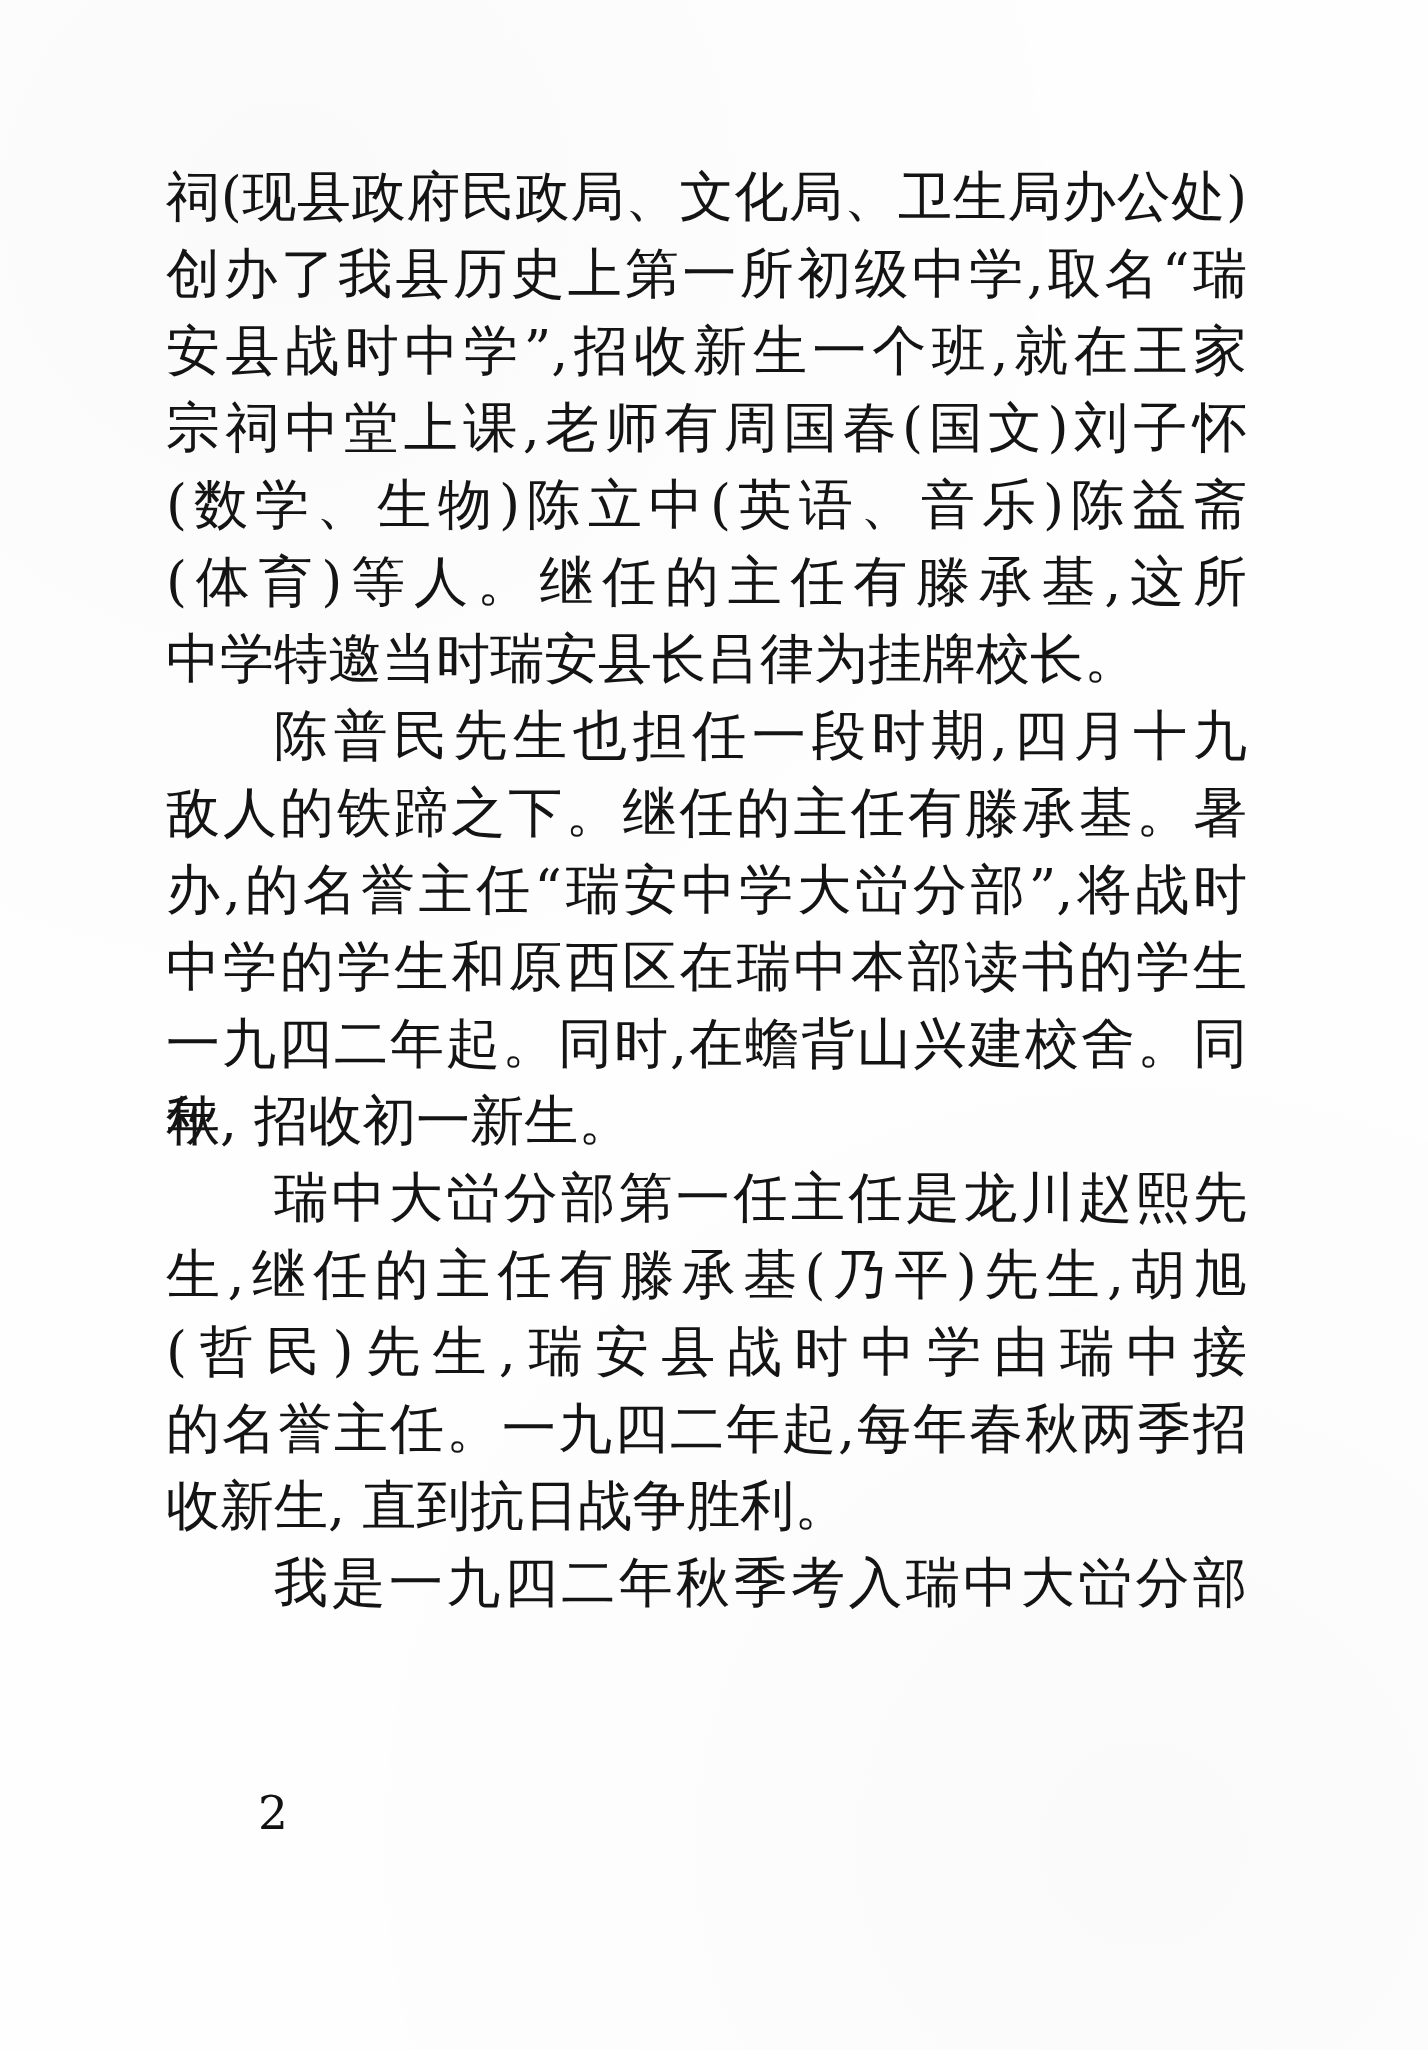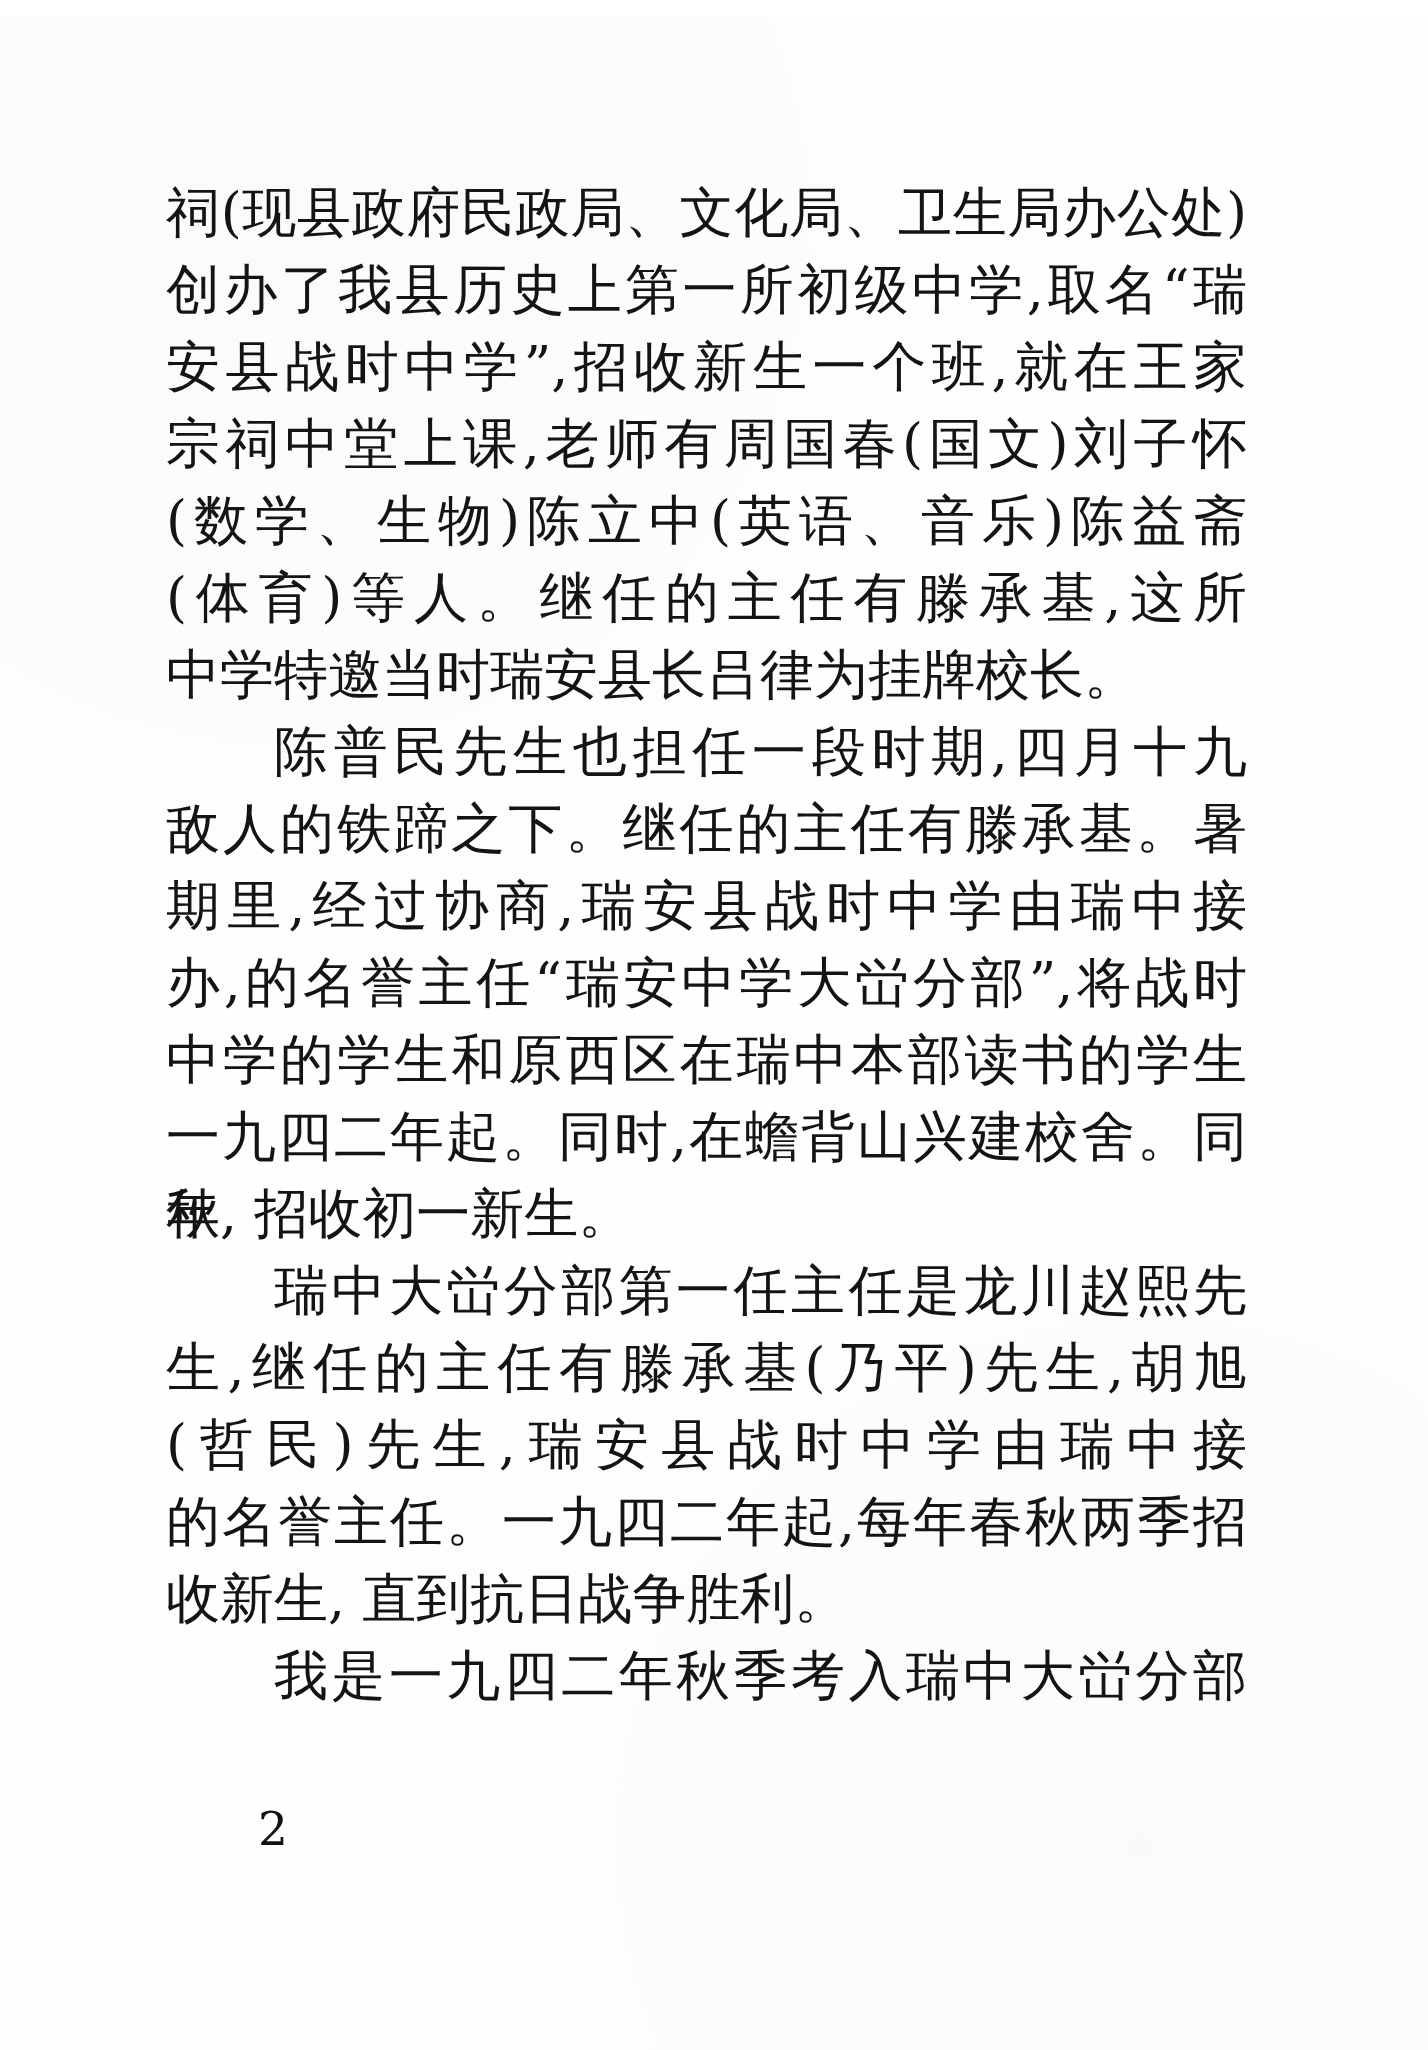--- a/index.html
+++ b/index.html
@@ -15,21 +15,20 @@
     font-family: "DejaVu Serif", "Liberation Serif", serif;
     color: #141414;
   }
   .scan-page {
     position: absolute;
     inset: 0;
     background:
       radial-gradient(circle at 20% 10%, rgba(0,0,0,0.015), transparent 40%),
       radial-gradient(circle at 80% 90%, rgba(0,0,0,0.015), transparent 40%),
       #fefefe;
-    margin-top: 16px;
   }
   .text-block {
     position: absolute;
     left: 166px;
     top: 158px;
     width: 1081px;
   }
   .cjk-line {
     display: block;
     height: 77px;
@@ -74,21 +73,20 @@
   <div class="text-block">
     <div class="cjk-line fill">祠(现县政府民政局、文化局、卫生局办公处)</div>
     <div class="cjk-line fill">创办了我县历史上第一所初级中学,取名“瑞</div>
     <div class="cjk-line fill">安县战时中学”,招收新生一个班,就在王家</div>
     <div class="cjk-line fill">宗祠中堂上课,老师有周国春(国文)刘子怀</div>
     <div class="cjk-line fill">(数学、生物)陈立中(英语、音乐)陈益斋</div>
     <div class="cjk-line fill">(体育)等人。继任的主任有滕承基,这所</div>
     <div class="cjk-line natural">中学特邀当时瑞安县长吕律为挂牌校长。</div>
     <div class="cjk-line fill indent">陈普民先生也担任一段时期,四月十九</div>
     <div class="cjk-line fill">敌人的铁蹄之下。继任的主任有滕承基。暑</div>
-    <div class="cjk-line fill">期里,经过协商,瑞安县战时中学由瑞中接</div>
     <div class="cjk-line fill">办,的名誉主任“瑞安中学大峃分部”,将战时</div>
     <div class="cjk-line fill">中学的学生和原西区在瑞中本部读书的学生</div>
     <div class="cjk-line fill">一九四二年起。同时,在蟾背山兴建校舍。同年</div>
     <div class="cjk-line natural">秋, 招收初一新生。</div>
     <div class="cjk-line fill indent">瑞中大峃分部第一任主任是龙川赵熙先</div>
     <div class="cjk-line fill">生,继任的主任有滕承基(乃平)先生,胡旭</div>
     <div class="cjk-line fill">(哲民)先生,瑞安县战时中学由瑞中接</div>
     <div class="cjk-line fill">的名誉主任。一九四二年起,每年春秋两季招</div>
     <div class="cjk-line natural">收新生, 直到抗日战争胜利。</div>
     <div class="cjk-line fill indent">我是一九四二年秋季考入瑞中大峃分部</div>

